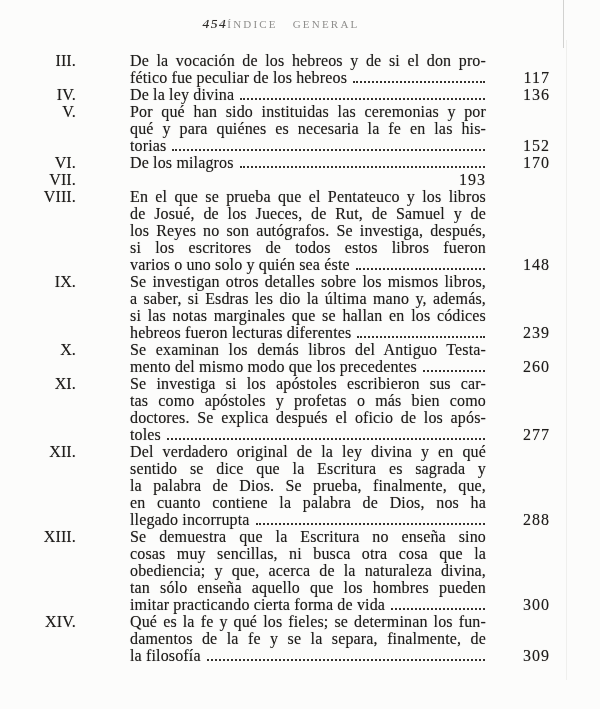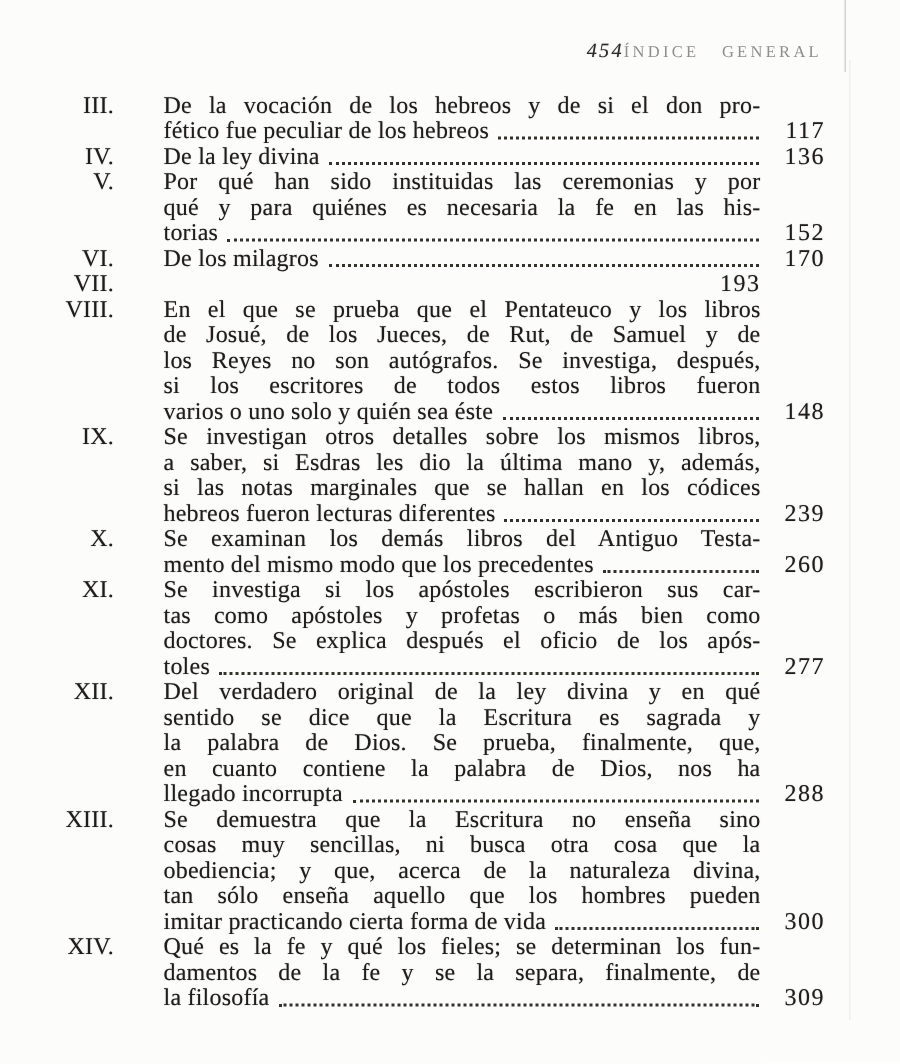--- a/index.html
+++ b/index.html
@@ -29,23 +29,23 @@
     position: absolute;
     top: 40px;
     left: 566px;
     width: 1px;
     height: 640px;
     background: #efefed;
   }
 
   .header {
     display: flex;
-    justify-content: flex-end;
+    justify-content: center;
     align-items: baseline;
-    padding: 26px 52px 0 14px;
+    padding: 16px 52px 0 14px;
     text-shadow: 0 0 0.7px rgba(40, 38, 35, 0.45);
   }
   .folio {
     font-style: italic;
     font-size: 13.5px;
     letter-spacing: 1.5px;
     color: #2d2b28;
   }
   .running-head {
     font-size: 11px;
@@ -59,21 +59,21 @@
     margin: 20px 50px 0 14px;
     width: 536px;
     font-size: 16px;
     line-height: 17px;
     letter-spacing: 0.15px;
     text-shadow: 0 0 0.7px rgba(40, 38, 35, 0.5);
   }
   .entry {
     display: grid;
     grid-template-columns: 62px 1fr 42px;
-    column-gap: 1px;
+    column-gap: 22px;
   }
   .num {
     text-align: right;
     align-self: start;
     white-space: nowrap;
   }
   .text {
     min-width: 0;
     margin-left: 32px;
   }

